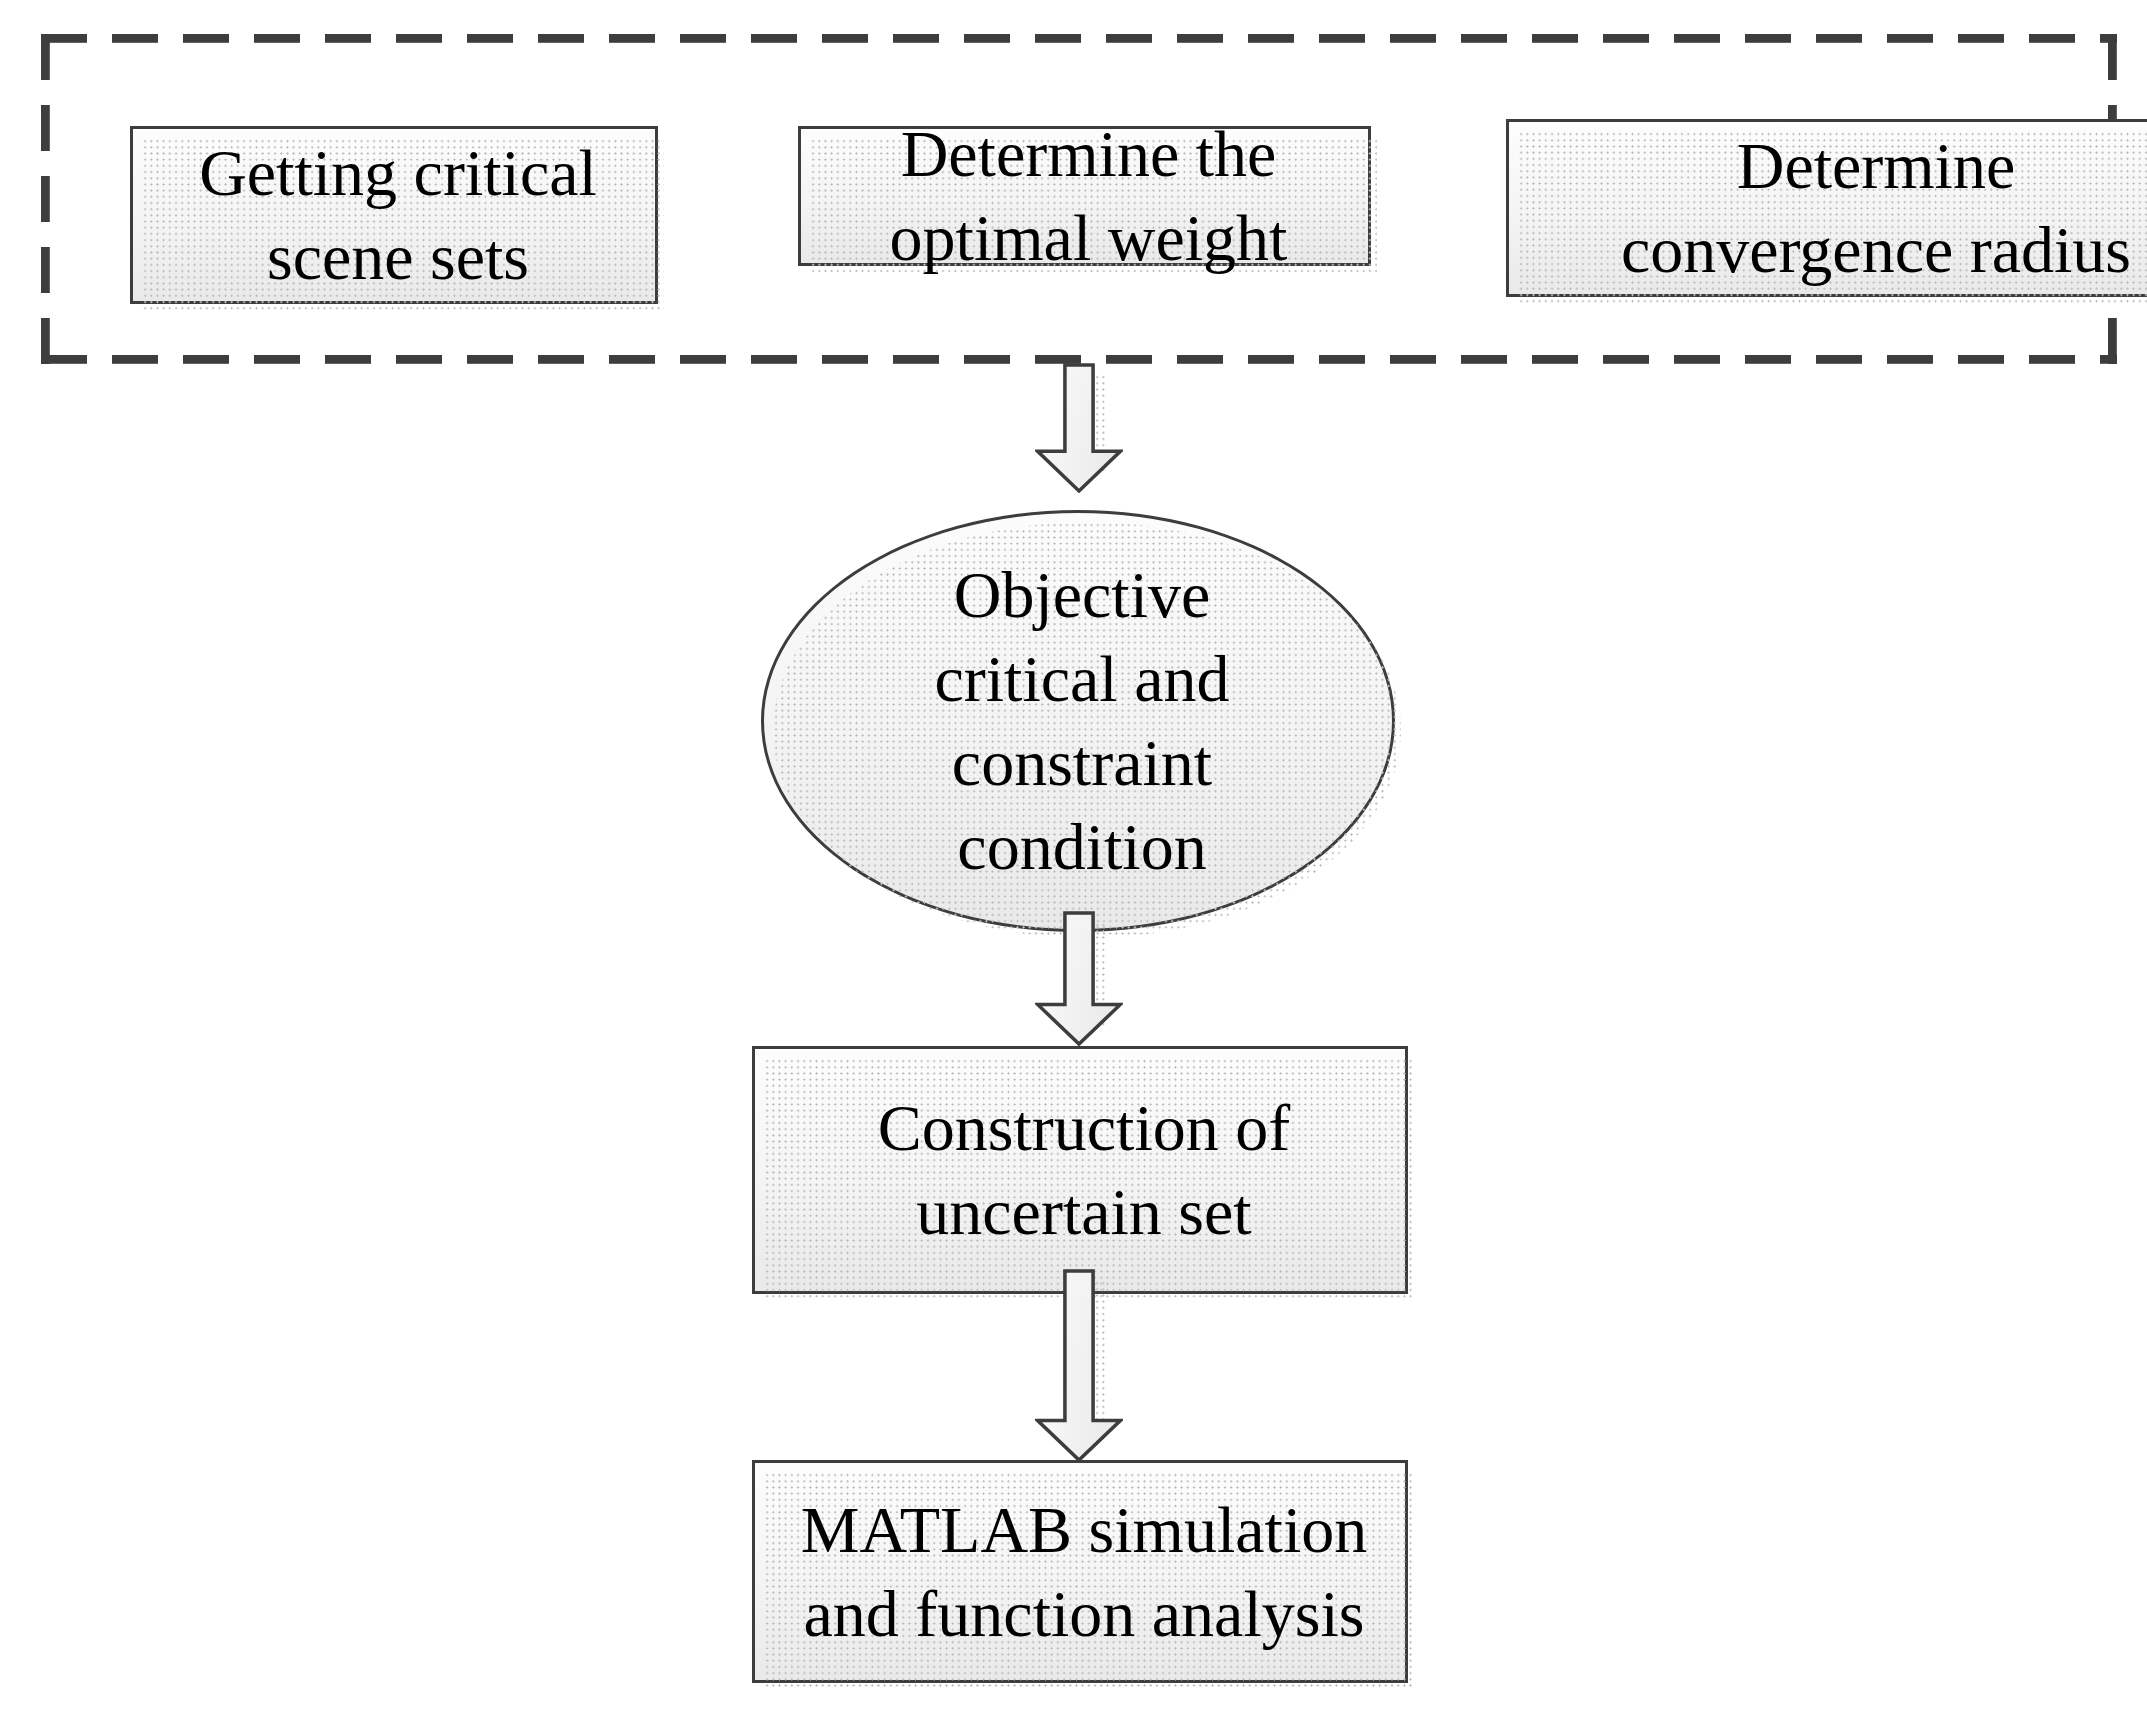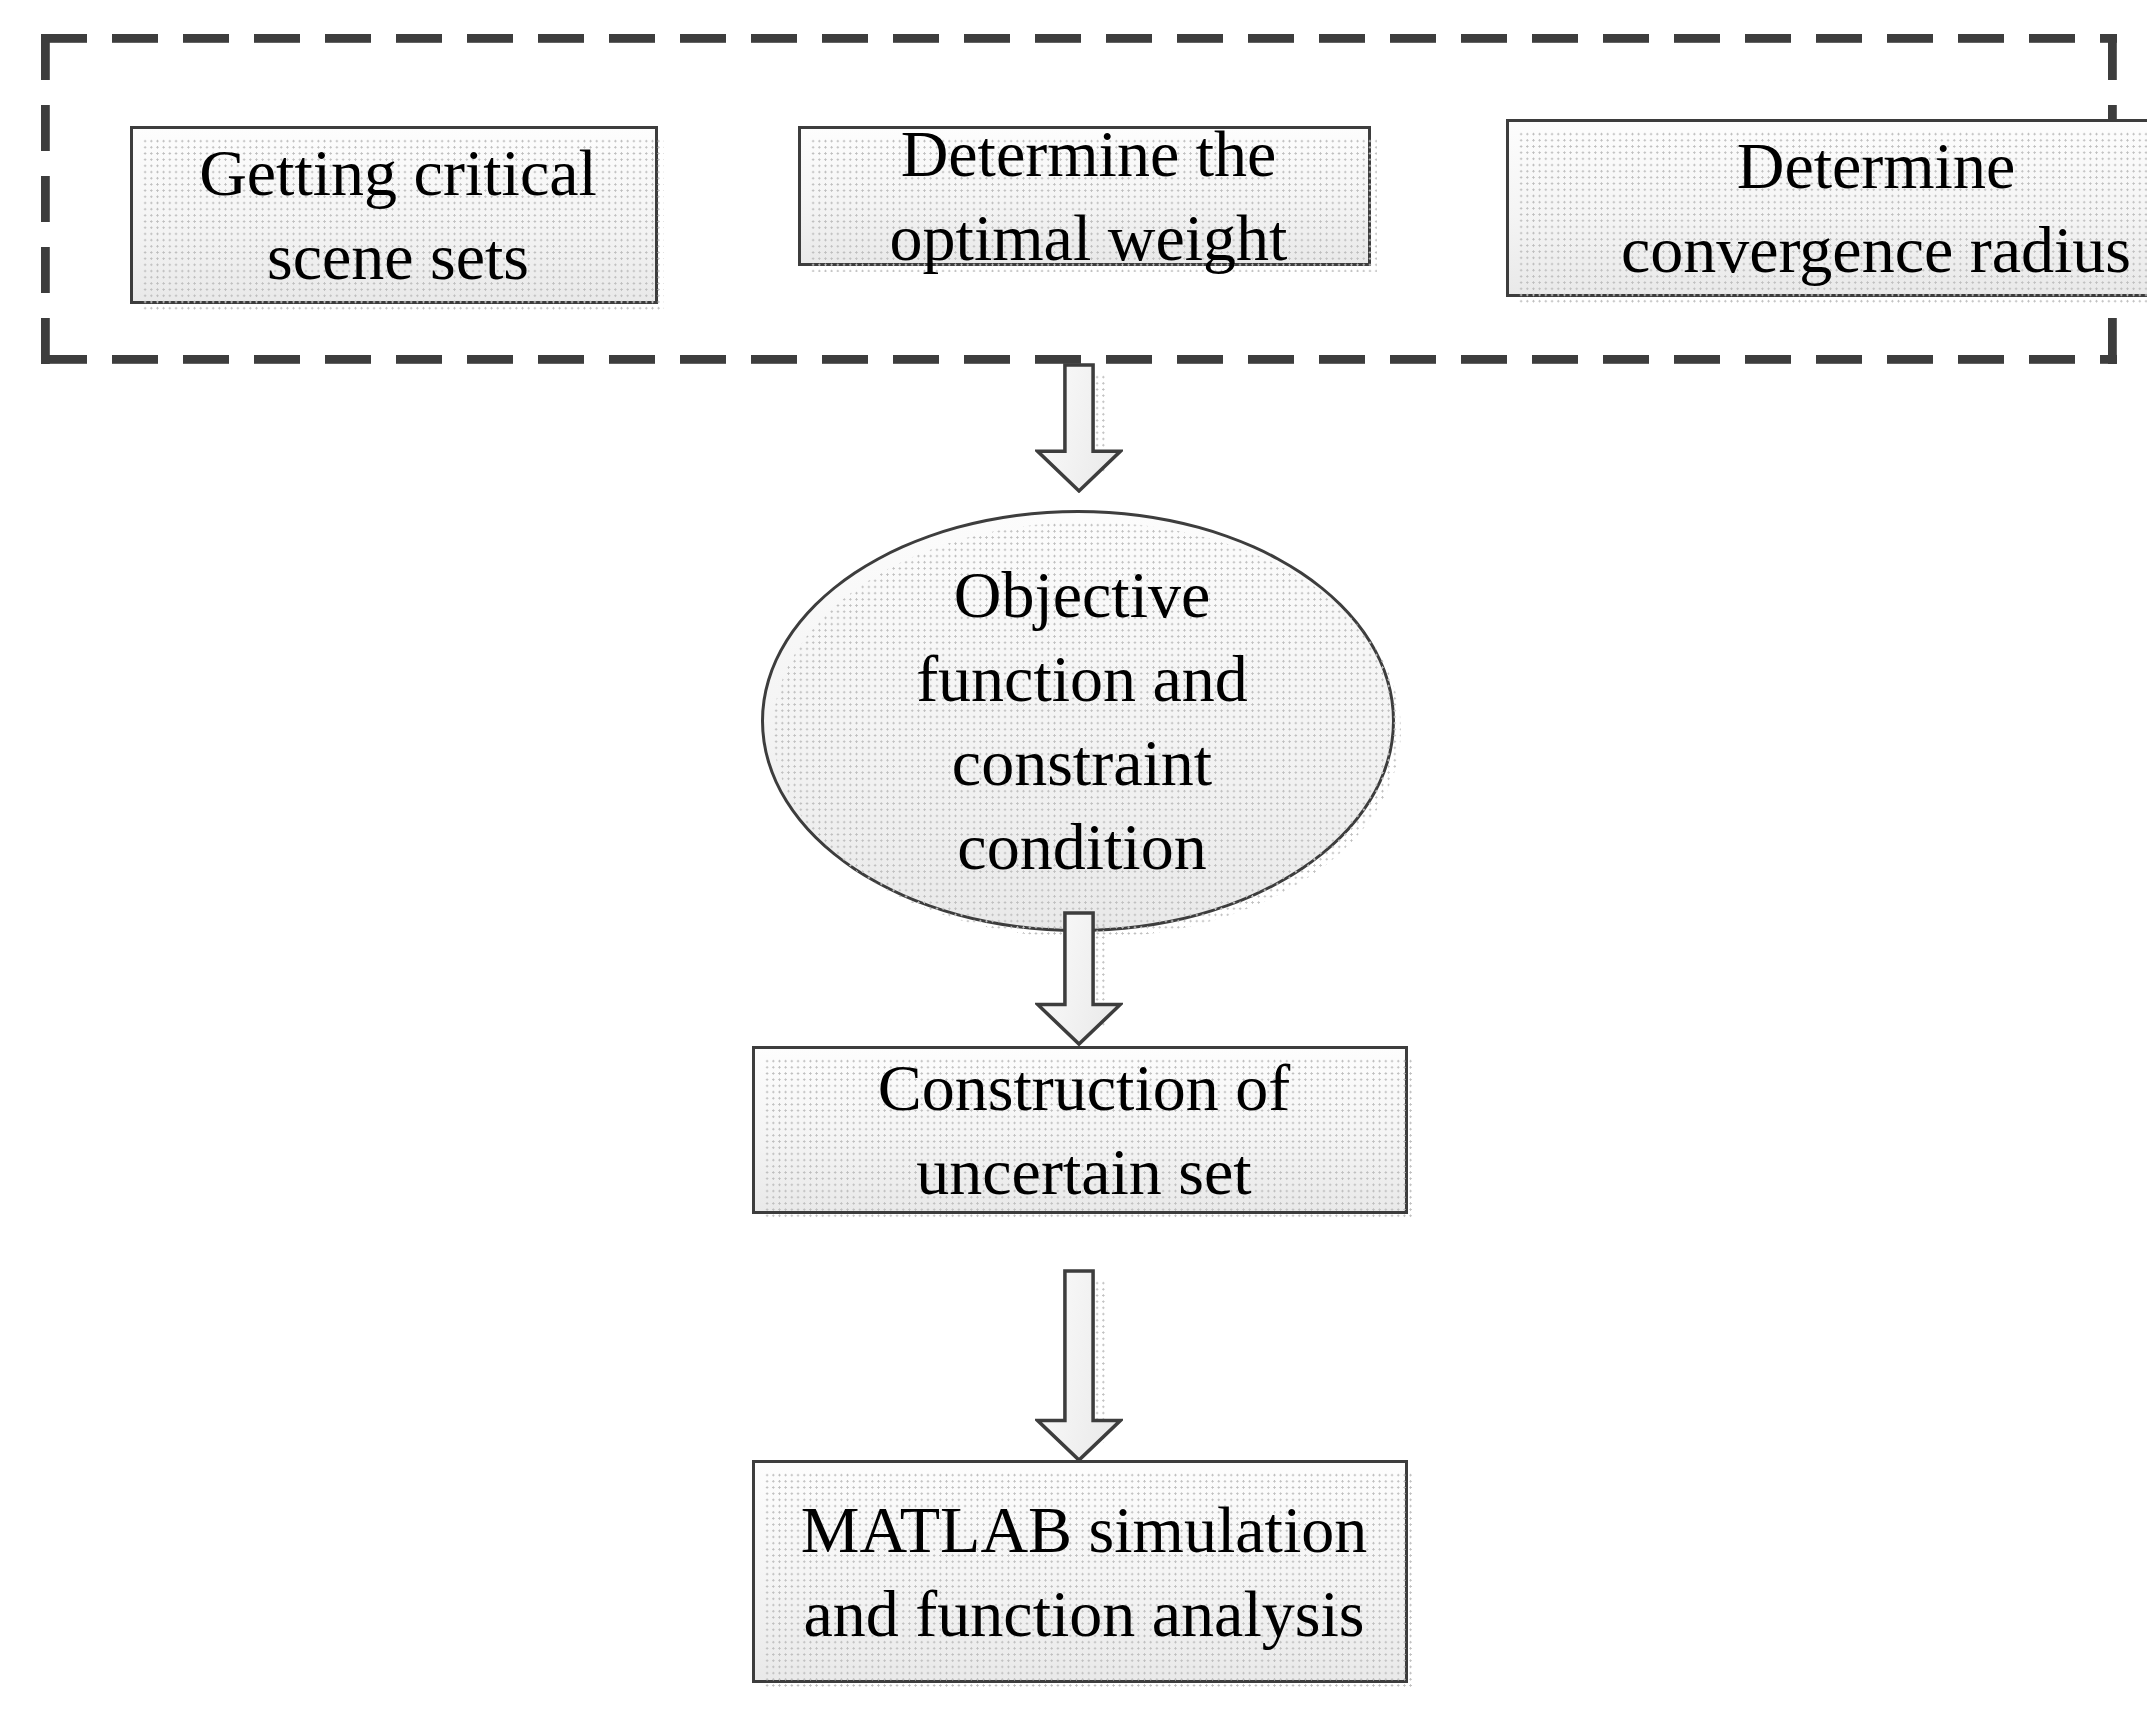--- a/index.html
+++ b/index.html
@@ -49,21 +49,21 @@
 
   
   .ellipse{
     left:761px;top:510px;width:634px;height:422px;
     border-radius:50%;
     background:linear-gradient(180deg,#fcfcfc 0%,#f3f3f3 55%,#e9e9e9 100%);
   }
   .ellipse::after{border-radius:50%;}
 
   
-  .box-construction{left:752px;top:1046px;width:656px;height:168px;}
+  .box-construction{left:752px;top:1046px;width:656px;height:248px;}
   .box-matlab      {left:752px;top:1460px;width:656px;height:223px;}
 
   
   .arrow{position:absolute;z-index:1;}
   .arrow svg{display:block;}
   .arrow::after{
     content:"";position:absolute;z-index:-1;
     left:calc(50% + 15px);top:10.6px;width:13.2px;height:calc(100% - 30px);
     background-image:radial-gradient(circle,var(--shadow_dot,#bfbfbf) 1.1px,transparent 1.2px);
     background-size:6.2px 6.2px;
@@ -101,21 +101,21 @@
           <stop offset="0" stop-color="#fcfcfc"></stop>
             <stop offset="1" stop-color="#ebebeb"></stop>
         </linearGradient>
       </defs>
       <path d="M34 2 H66 V100 H97 L50 145 L3 100 H34 Z" fill="url(#ag1)" stroke="#3d3d3d" stroke-width="4"></path>
     </svg>
   </div>
 
   <div class="node ellipse">
     <span class="ln">Objective</span>
-    <span class="ln">function and</span>
+    <span class="ln">critical and</span>
     <span class="ln">constraint</span>
     <span class="ln">condition</span>
   </div>
 
   <div class="arrow arrow-2">
     <svg width="88" height="135" viewBox="0 0 100 153" aria-hidden="true">
       <defs>
         <linearGradient id="ag2" x1="0" y1="0" x2="1" y2="0.35">
           <stop offset="0" stop-color="#fcfcfc"></stop>
             <stop offset="1" stop-color="#ebebeb"></stop>

